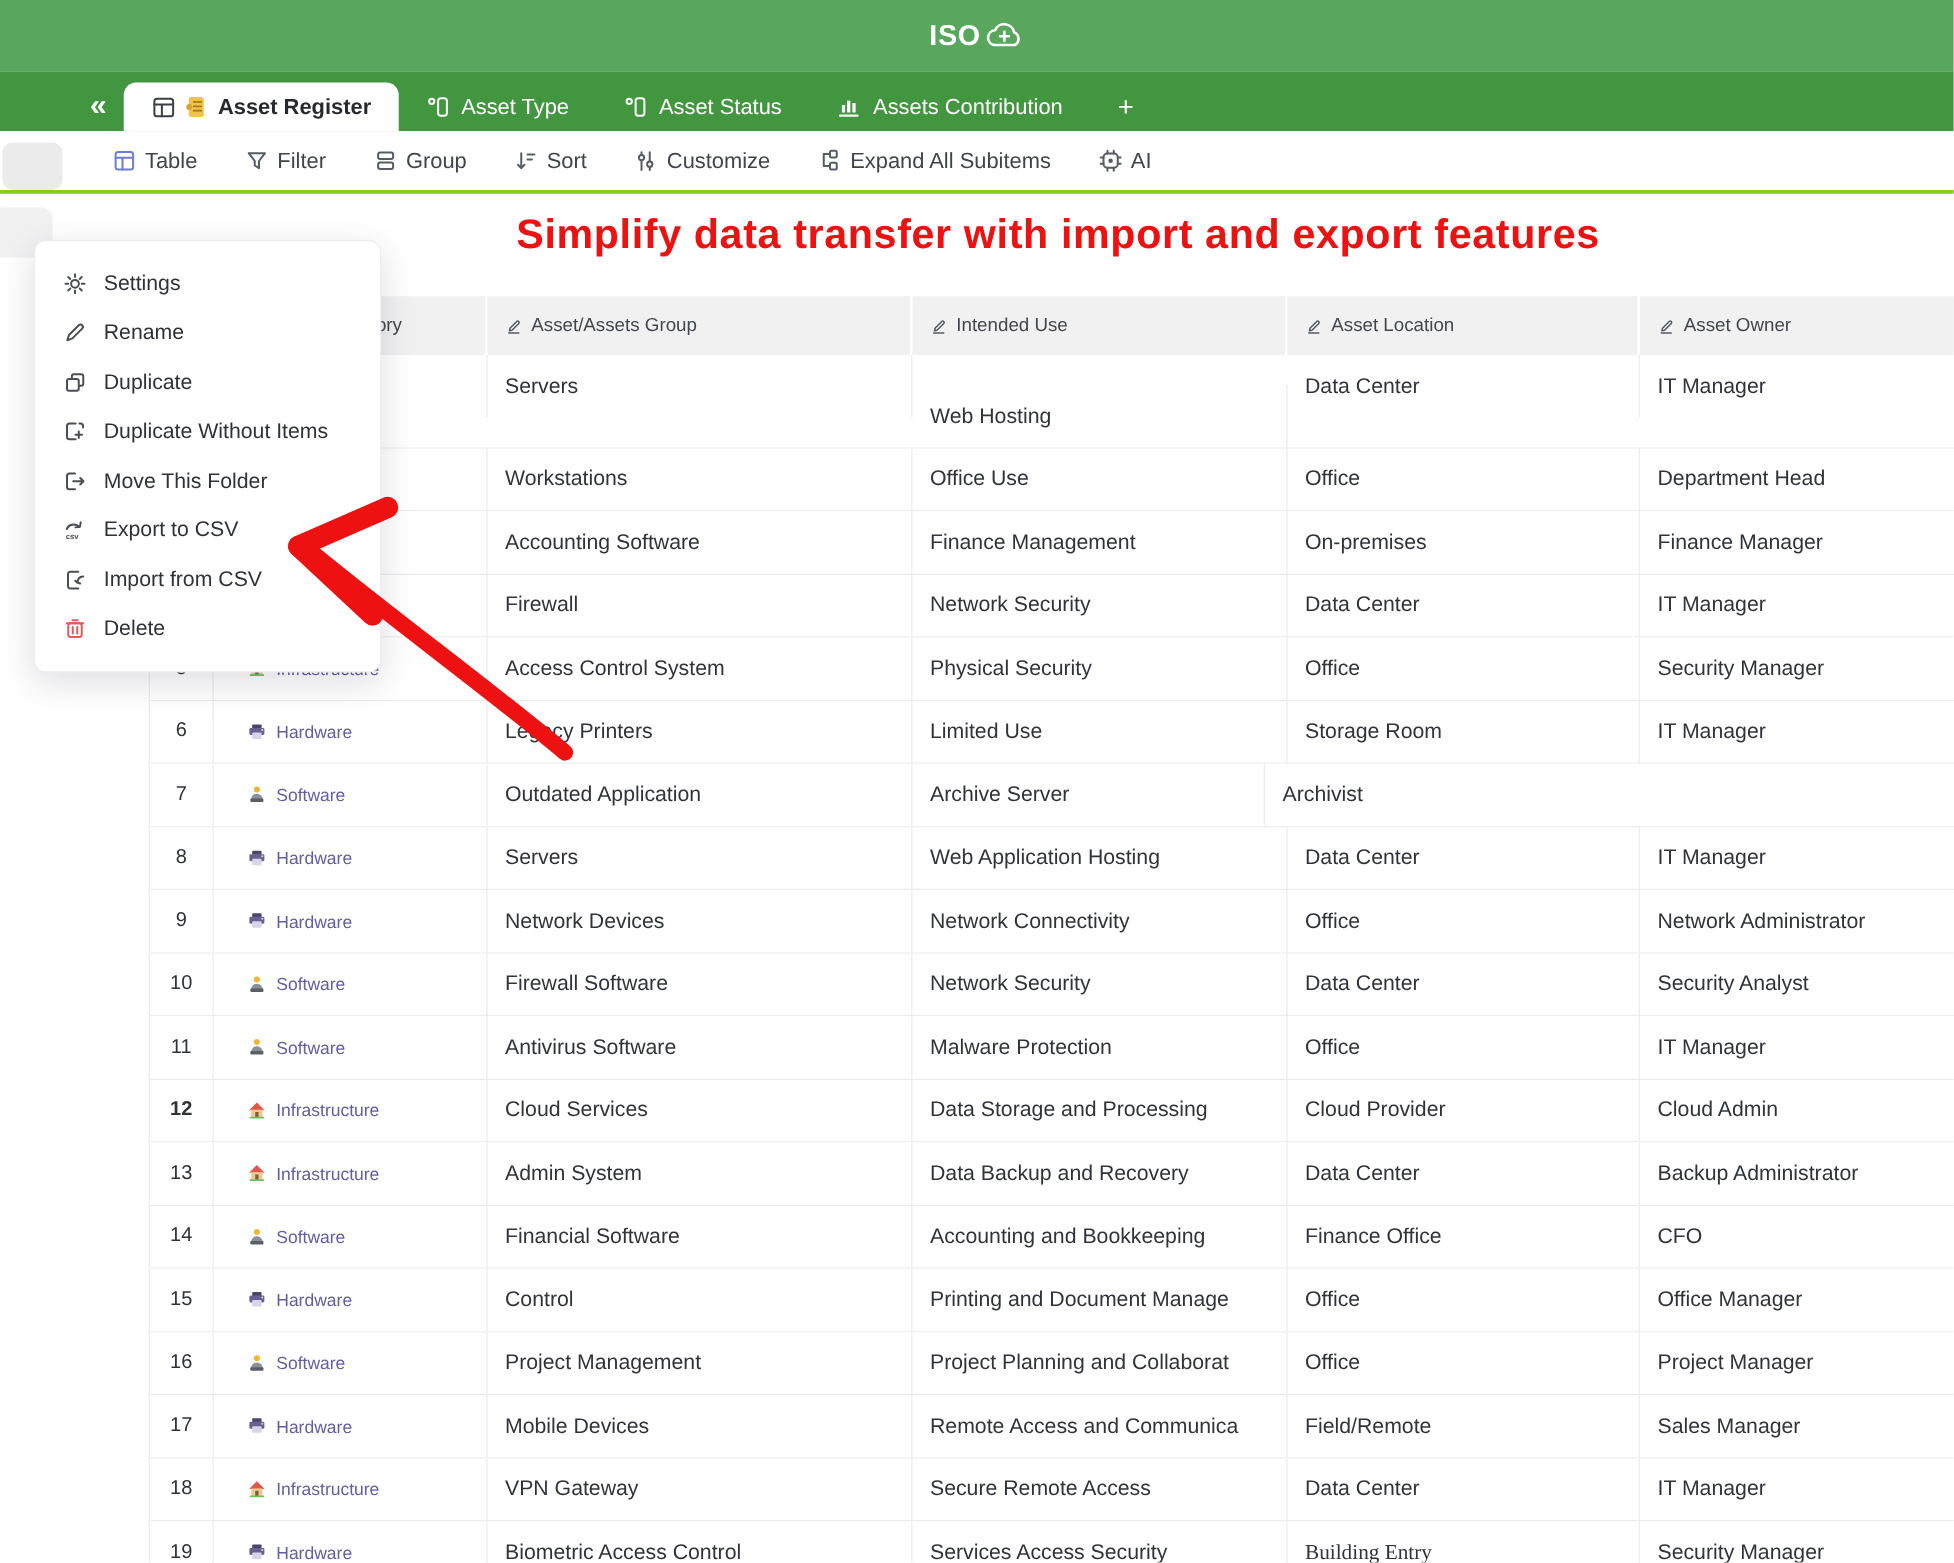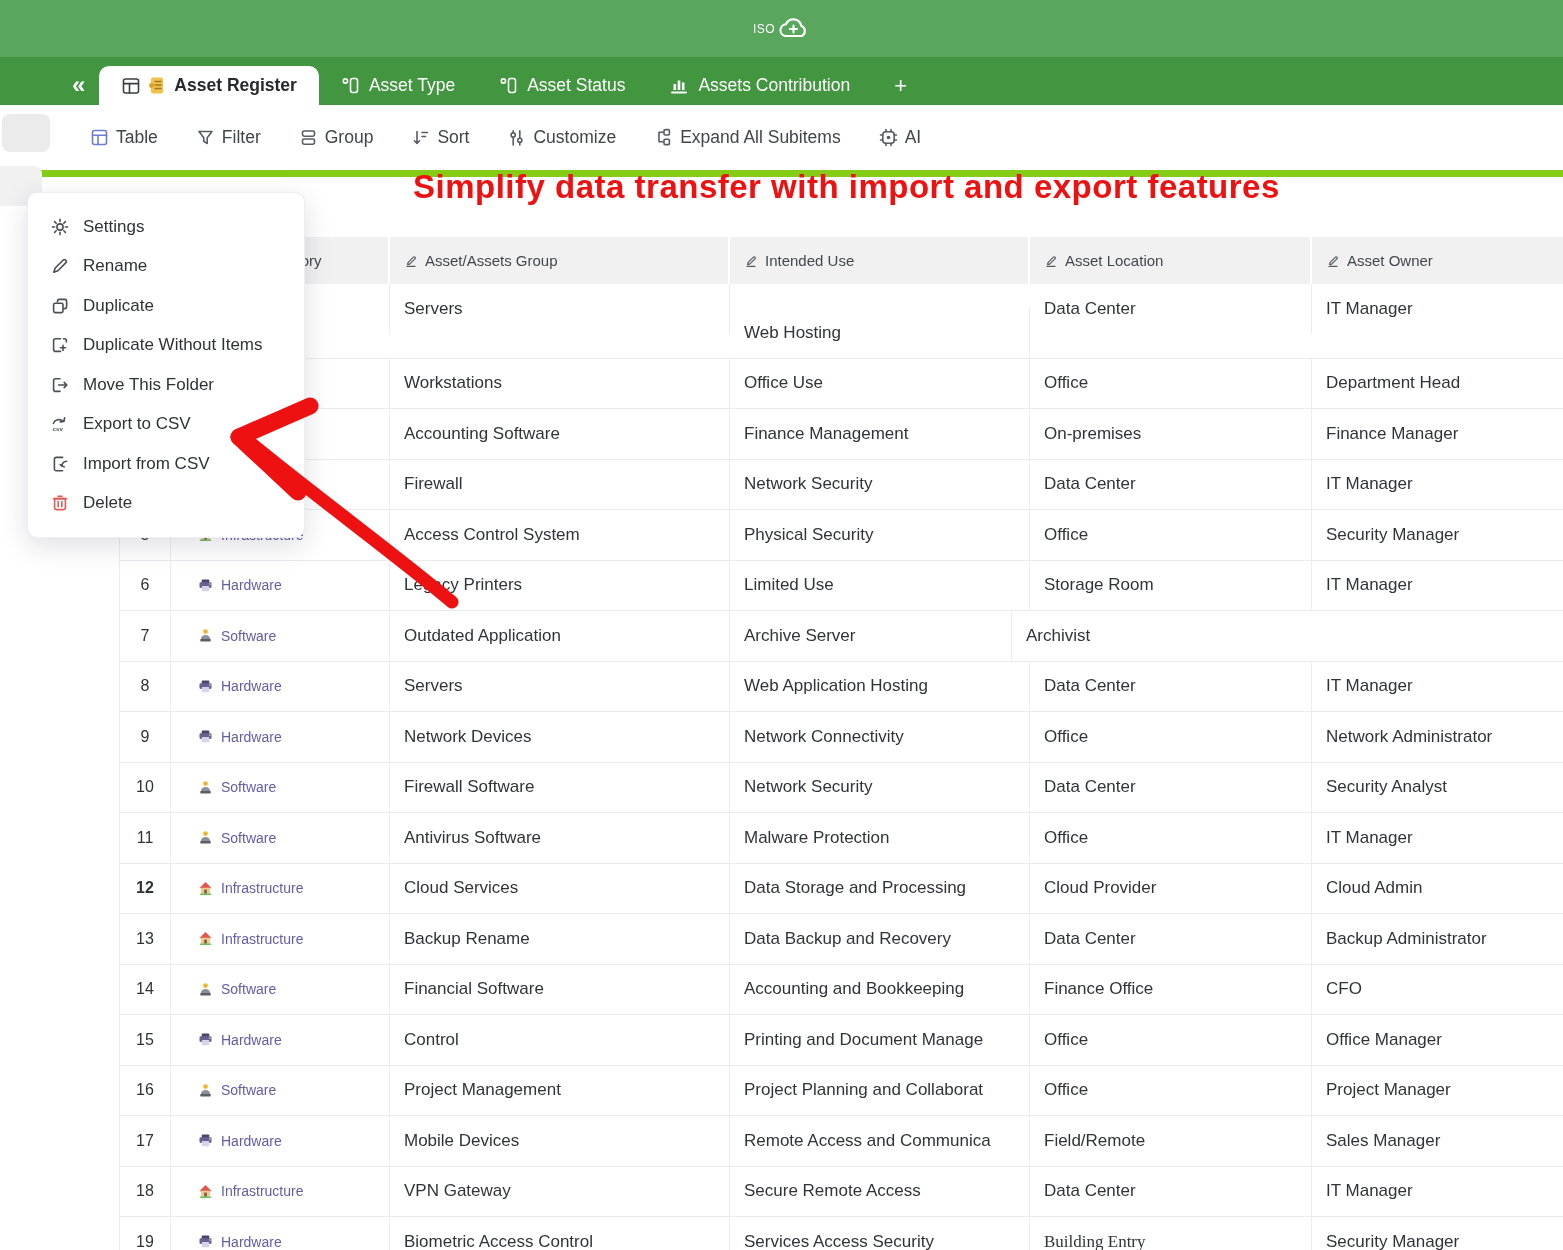--- a/index.html
+++ b/index.html
@@ -2,30 +2,30 @@
 <html><head>
 <meta charset="utf-8">
 <style>
   * { margin:0; padding:0; box-sizing:border-box; }
   html,body { width:1563px; height:1250px; }
   body { font-family:"Liberation Sans", sans-serif; background:#fff; position:relative; overflow:hidden; }
 
   
   .topbar { position:absolute; left:0; top:0; width:100%; height:57px; background:#58a75d; display:flex; align-items:center; justify-content:center; }
   .logo { display:flex; align-items:center; gap:1px; color:#fff; }
-  .logo-text { font-size:12px; font-weight:normal; letter-spacing:.5px; }
+  .logo-text { font-size:23px; font-weight:bold; letter-spacing:.5px; }
   .tabstrip { position:absolute; left:0; top:57px; width:100%; height:48px; background:#42963f; display:flex; align-items:flex-end; }
   .collapse-btn { color:#fff; font-size:24px; font-weight:bold; margin:0 14px 8px 72px; cursor:pointer; line-height:1; }
   .tabs { display:flex; align-items:flex-end; height:100%; }
   .tab { display:flex; align-items:center; gap:9px; height:39px; padding:0 22px; color:#fff; font-size:17.5px; font-weight:500; cursor:pointer; white-space:nowrap; }
   .tab.active { background:#fff; border-radius:10px 10px 0 0; color:#26292e; font-weight:bold; }
   .tab .plus { font-size:22px; font-weight:400; }
 
   
-  .toolbar { position:absolute; left:0; top:105px; width:100%; height:72px; background:#fff; display:flex; align-items:center; gap:38px; padding-left:90px; border-bottom:7px solid #84cc16; }
+  .toolbar { position:absolute; left:0; top:105px; width:100%; height:50px; background:#fff; display:flex; align-items:center; gap:38px; padding-left:90px; border-bottom:3px solid #84cc16; }
   .tool { display:flex; align-items:center; gap:7px; font-size:17.5px; color:#40454c; cursor:pointer; white-space:nowrap; }
   .tool svg { flex:0 0 auto; }
 
   
   .stub1 { position:absolute; left:2px; top:114px; width:48px; height:38px; background:#ebebec; border-radius:8px; }
   .stub2 { position:absolute; left:-6px; top:166px; width:48px; height:40px; background:#f1f1f2; border-radius:8px; }
 
   
   .annotation { position:absolute; left:413px; top:168px; font-size:33px; font-weight:bold; color:#ee1111; letter-spacing:.5px; white-space:nowrap; }
 
@@ -535,21 +535,21 @@
             <svg width="15" height="15" viewBox="0 0 16 16">
               <polygon points="8,1 1.4,7.6 14.6,7.6" fill="#e2574c"></polygon>
               <rect x="3.2" y="7.2" width="9.6" height="6.4" fill="#edc892"></rect>
               <rect x="6.6" y="9.2" width="2.8" height="4.4" fill="#7d5a3c"></rect>
               <rect x="1.8" y="13.2" width="12.4" height="1.6" rx=".8" fill="#6fbf5f"></rect>
             </svg>
           </span>
           <span>Infrastructure</span>
         </div>
         <div class="td " style="width: 340px;">
-          <span>Backup Rename</span>
+          <span>Admin System</span>
         </div>
         <div class="td " style="width: 300px;">
           <span>Data Backup and Recovery</span>
         </div>
         <div class="td " style="width: 282px;">
           <span>Data Center</span>
         </div>
         <div class="td " style="width: 262px;">
           <span>Backup Administrator</span>
         </div>

